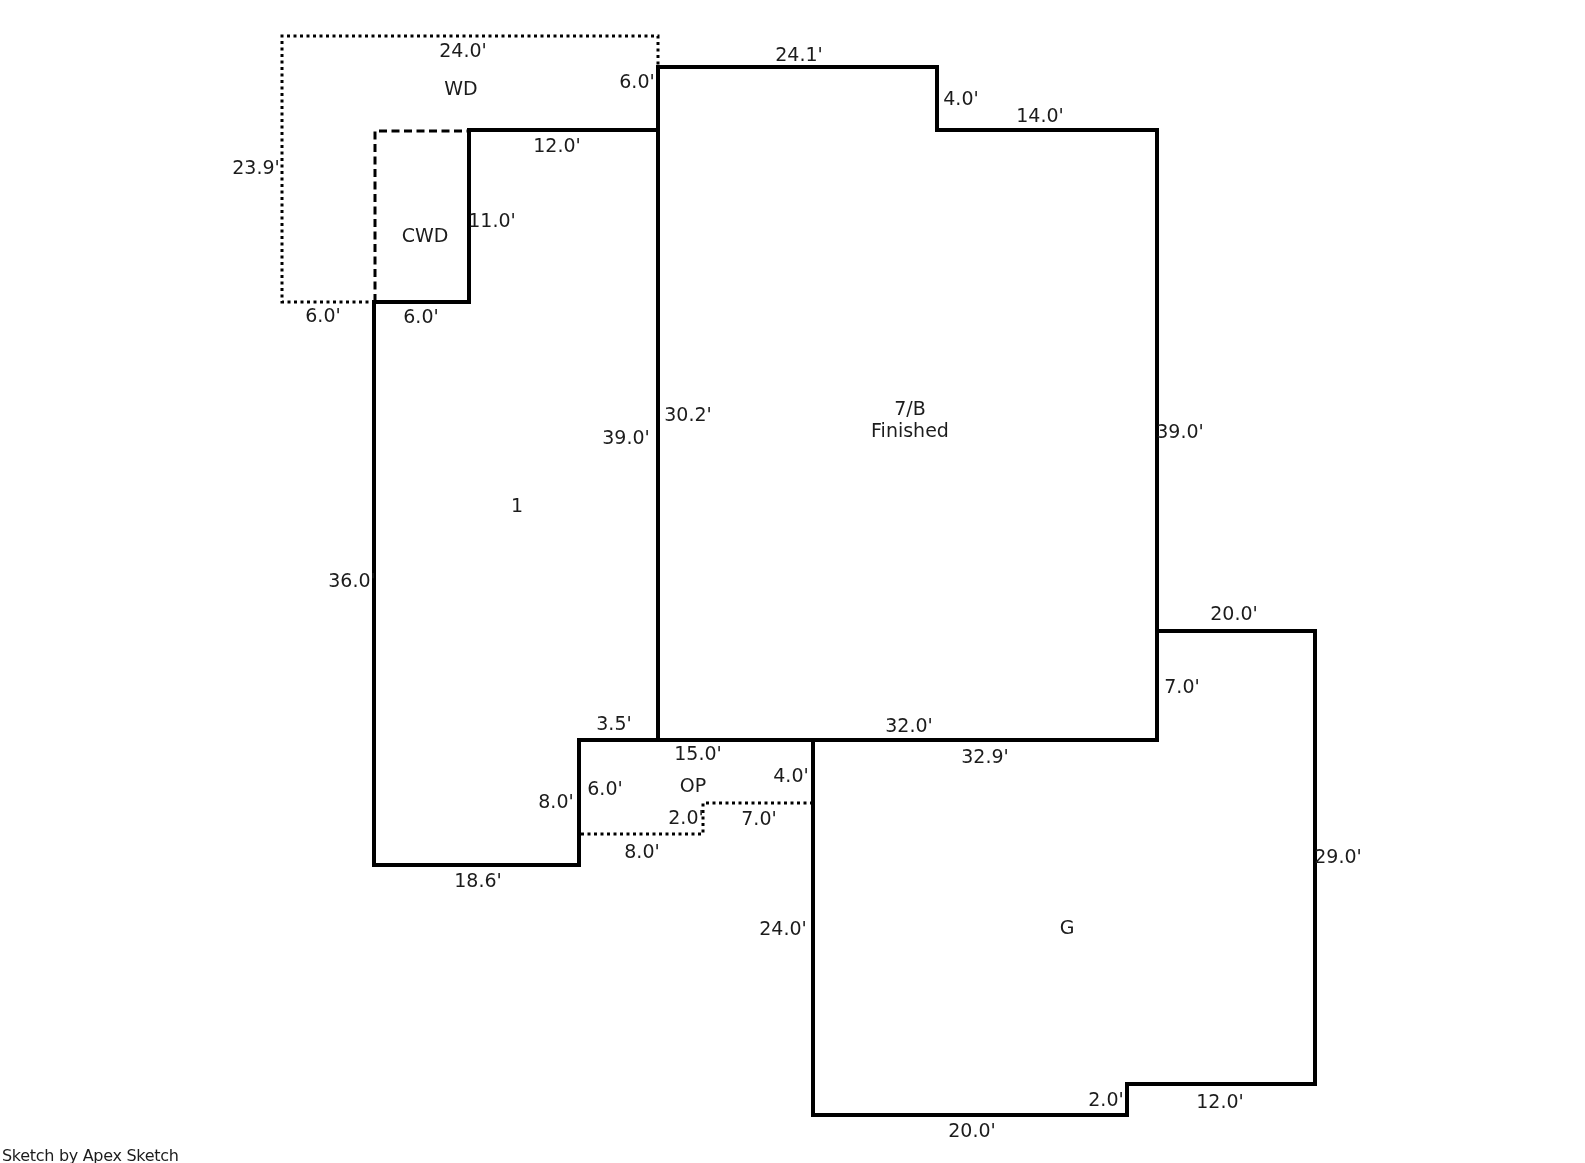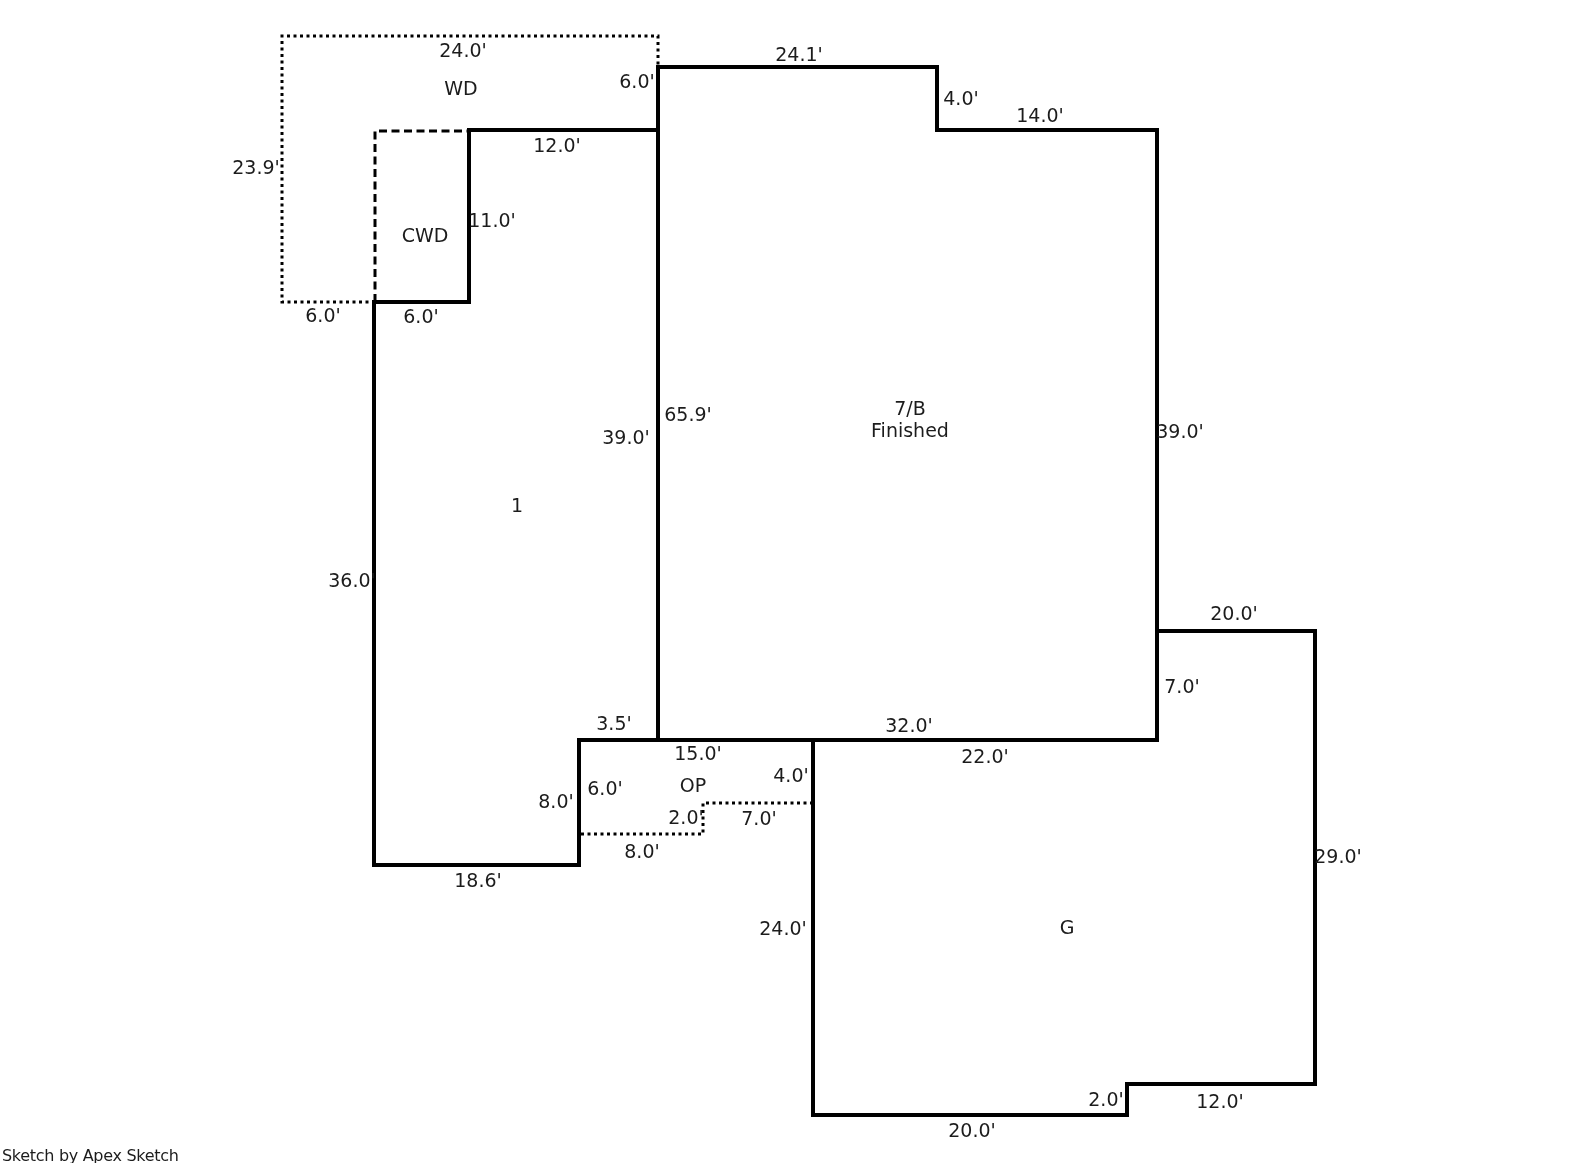--- a/index.html
+++ b/index.html
@@ -71,42 +71,42 @@
   <div class="dim" style="left:421px;top:316px">6.0'</div>
 
   <div class="dim" style="left:799px;top:54px">24.1'</div>
   <div class="dim" style="left:961px;top:98px">4.0'</div>
   <div class="dim" style="left:1040px;top:115px">14.0'</div>
   <div class="area-label" style="left:910px;top:419px">
     <div>7/B</div>
     <div>Finished</div>
   </div>
   <div class="dim" style="left:1180px;top:431px">39.0'</div>
-  <div class="dim" style="left:688px;top:414px">65.9'</div>
+  <div class="dim" style="left:688px;top:414px">30.2'</div>
   <div class="dim" style="left:909px;top:725px">32.0'</div>
 
   <div class="dim" style="left:557px;top:145px">12.0'</div>
   <div class="dim" style="left:626px;top:437px">39.0'</div>
   <div class="area-label" style="left:517px;top:505px">1</div>
   <div class="dim" style="left:352px;top:580px">36.0'</div>
   <div class="dim" style="left:614px;top:723px">3.5'</div>
   <div class="dim" style="left:556px;top:801px">8.0'</div>
   <div class="dim" style="left:478px;top:880px">18.6'</div>
 
   <div class="dim" style="left:698px;top:753px">15.0'</div>
   <div class="dim" style="left:791px;top:775px">4.0'</div>
   <div class="area-label" style="left:693px;top:785px">OP</div>
   <div class="dim" style="left:605px;top:788px">6.0'</div>
   <div class="dim" style="left:686px;top:817px">2.0'</div>
   <div class="dim" style="left:759px;top:818px">7.0'</div>
   <div class="dim" style="left:642px;top:851px">8.0'</div>
 
   <div class="dim" style="left:1234px;top:613px">20.0'</div>
   <div class="dim" style="left:1182px;top:686px">7.0'</div>
-  <div class="dim" style="left:985px;top:756px">22.0'</div>
+  <div class="dim" style="left:985px;top:756px">32.9'</div>
   <div class="dim" style="left:1338px;top:856px">29.0'</div>
   <div class="area-label" style="left:1067px;top:927px">G</div>
   <div class="dim" style="left:783px;top:928px">24.0'</div>
   <div class="dim" style="left:1106px;top:1099px">2.0'</div>
   <div class="dim" style="left:1220px;top:1101px">12.0'</div>
   <div class="dim" style="left:972px;top:1130px">20.0'</div>
 
   <div class="credit">Sketch by Apex Sketch</div>
 
 </div>

